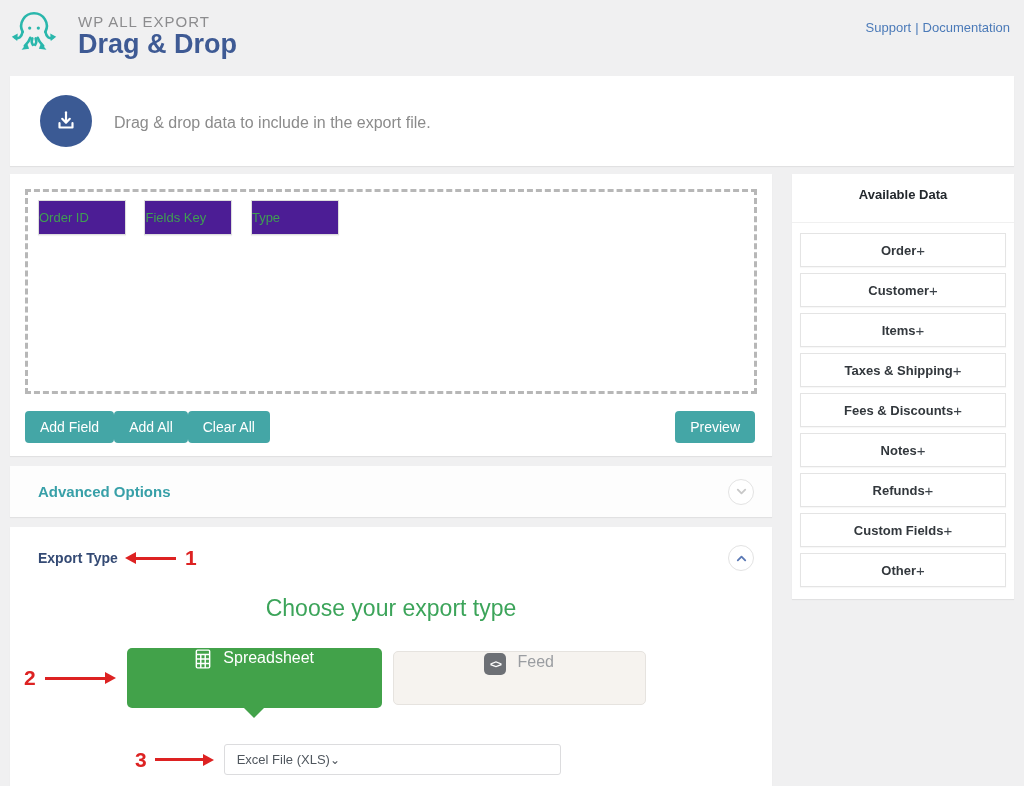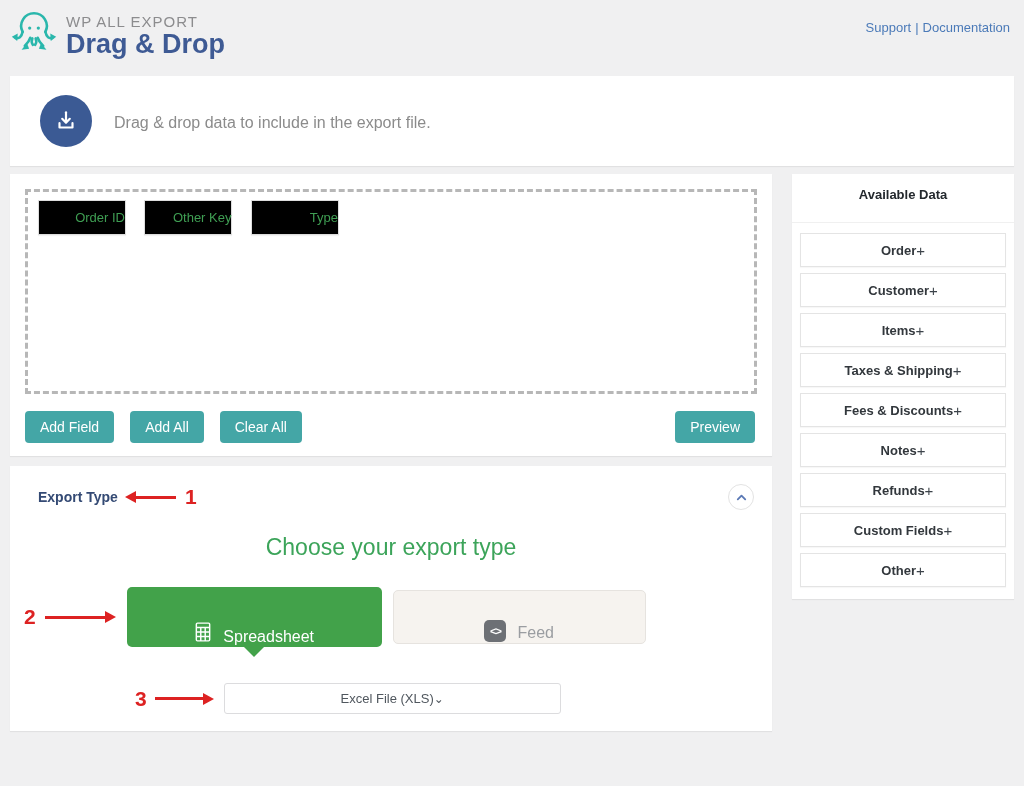--- a/index.html
+++ b/index.html
@@ -6,21 +6,21 @@
   html, body { margin: 0; padding: 0; }
   body {
     width: 1024px; height: 786px; overflow: hidden;
     background: #f0f0f1;
     font-family: "Liberation Sans", sans-serif;
     color: #32373c;
   }
 
   
   .header { display: flex; align-items: flex-start; padding: 8px 14px 0 8px; height: 72px; }
-  .brand { display: flex; align-items: center; gap: 6px; }
+  .brand { display: flex; align-items: center; gap: 18px; }
   .brand-text { display: flex; flex-direction: column; }
   .brand-small { color: #8c8c8e; font-size: 15px; letter-spacing: 1px; }
   .brand-large { color: #3e5a94; font-size: 27px; font-weight: bold; line-height: 1.1; }
   .header-links { margin-left: auto; padding-top: 12px; font-size: 13px; color: #4b7ab8; }
   .link { color: #4b7ab8; cursor: pointer; }
   .sep { margin: 0 4px; }
 
   
   .banner {
     margin: 4px 10px 0; background: #fff; height: 90px;
@@ -38,28 +38,28 @@
   
   .content { display: flex; margin: 8px 10px 0; gap: 20px; align-items: flex-start; }
   .main-col { width: 762px; flex: none; }
   .panel { background: #fff; box-shadow: 0 1px 1px rgba(0,0,0,.06); }
 
   
   .builder-panel { padding: 15px; height: 282px; }
   .dropzone { border: 3px dashed #b7b7b7; height: 205px; padding: 8px 10px; }
   .chip {
     display: inline-block; width: 88px; padding: 9px 0; margin-right: 14px;
-    border: 1px solid #ddd; background: #000000; box-shadow: 0 1px 1px rgba(0,0,0,.05);
-    color: #3f9e53; font-size: 13px; text-align: right; cursor: grab;
+    border: 1px solid #ddd; background: #4c1d95; box-shadow: 0 1px 1px rgba(0,0,0,.05);
+    color: #3f9e53; font-size: 13px; text-align: left; cursor: grab;
   }
   .builder-actions { display: flex; align-items: center; margin-top: 17px; }
   .btn-teal {
     background: #44a6a6; color: #fff; border: none; border-radius: 4px;
     font-family: "Liberation Sans", sans-serif; font-size: 14px;
-    height: 32px; padding: 0 15px; margin-right: 16px; cursor: pointer;
+    height: 32px; padding: 0 15px; cursor: pointer;
   }
   .btn-preview { margin-right: 2px; margin-left: auto; }
 
   
   .advanced-panel {
     margin-top: 10px; height: 51px; background: #fdfdfd;
     display: flex; align-items: center; justify-content: space-between;
     padding: 0 18px 0 28px; cursor: pointer;
   }
   .advanced-title { color: #38a0a8; font-weight: bold; font-size: 15px; }
@@ -80,39 +80,39 @@
   .tri-right { width: 0; height: 0; border-top: 6px solid transparent; border-bottom: 6px solid transparent; border-left: 11px solid #dd2222; }
   .annot-1 { margin-left: 7px; }
   .annot-1 .num { margin-left: 9px; }
   .choose { text-align: center; color: #3ca45a; font-size: 23px; font-weight: 400; margin: 24px 4px 0; }
   .type-row { display: flex; align-items: center; margin-top: 26px; padding-left: 14px; }
   .annot-2 { margin-right: 11px; }
   .annot-2 .num { margin-right: 9px; }
   .annot-2 .line { width: 60px; }
   .type-btn {
     height: 60px; border-radius: 5px; font-family: "Liberation Sans", sans-serif;
-    font-size: 16px; display: flex; align-items: flex-end; justify-content: center; gap: 11px; cursor: pointer;
+    font-size: 16px; display: flex; align-items: flex-start; justify-content: center; gap: 11px; cursor: pointer;
   }
   .btn-spreadsheet { width: 255px; background: #42a24a; color: #fff; border: none; position: relative; }
   .btn-spreadsheet::after {
     content: ""; position: absolute; left: 50%; bottom: -10px; margin-left: -10px;
     border-left: 10px solid transparent; border-right: 10px solid transparent; border-top: 10px solid #42a24a;
   }
   .btn-feed { width: 253px; height: 54px; background: #f6f3ef; border: 1px solid #e6e3df; color: #9a9da1; margin-left: 11px; }
   .feed-icon {
     width: 22px; height: 22px; background: #6d7075; border-radius: 5px; color: #fff;
     font-size: 11px; font-weight: bold; display: flex; align-items: center; justify-content: center; letter-spacing: -1px;
   }
   .format-row { display: flex; align-items: center; margin-top: 36px; padding-left: 125px; }
   .annot-3 { margin-right: 10px; }
   .annot-3 .num { margin-right: 8px; }
   .annot-3 .line { width: 48px; }
   .select {
     width: 337px; height: 31px; border: 1px solid #dcdcde; border-radius: 3px; background: #fff;
-    display: flex; align-items: center; justify-content: center; padding: 0 12px;
+    display: flex; align-items: center; justify-content: flex-start; padding: 0 12px;
     font-size: 13px; color: #50575e; cursor: pointer;
   }
   .select-chev { color: #50575e; font-size: 12px; }
 
   
   .sidebar { width: 222px; flex: none; background: #fff; box-shadow: 0 1px 1px rgba(0,0,0,.06); padding-bottom: 6px; }
   .sidebar-head { text-align: center; font-weight: bold; font-size: 13px; color: #23282d; padding: 13px 0 20px; border-bottom: 1px solid #f0f0f0; }
   .sidebar-items { padding: 10px 8px 0; }
   .sb-item {
     height: 34px; border: 1px solid #e4e4e4; background: #fff; margin-bottom: 6px;
@@ -168,31 +168,39 @@
     </div>
   </div>
 
   <div class="content">
 
     <div class="main-col">
 
       <div class="panel builder-panel">
         <div class="dropzone">
           <span class="chip">Order ID</span>
-          <span class="chip">Other Key</span>
+          <span class="chip">Fields Key</span>
           <span class="chip">Type</span>
         </div>
         <div class="builder-actions">
           <button class="btn-teal">Add Field</button>
           <button class="btn-teal">Add All</button>
           <button class="btn-teal">Clear All</button>
           <button class="btn-teal btn-preview">Preview</button>
         </div>
       </div>
 
+      <div class="panel advanced-panel">
+        <span class="advanced-title">Advanced Options</span>
+        <span class="chevron-circle">
+          <svg width="13" height="13" viewBox="0 0 14 14" fill="none" stroke="#c9c9c9" stroke-width="2" stroke-linecap="round" stroke-linejoin="round">
+            <path d="M3 5 L7 9 L11 5"></path>
+          </svg>
+        </span>
+      </div>
 
       <div class="panel export-panel">
         <div class="export-head">
           <span class="export-title">Export Type</span>
           <span class="annot annot-1">
             <span class="tri-left"></span>
               <span class="line"></span>
               <span class="num">1</span>
           </span>
           <span class="chevron-circle">

